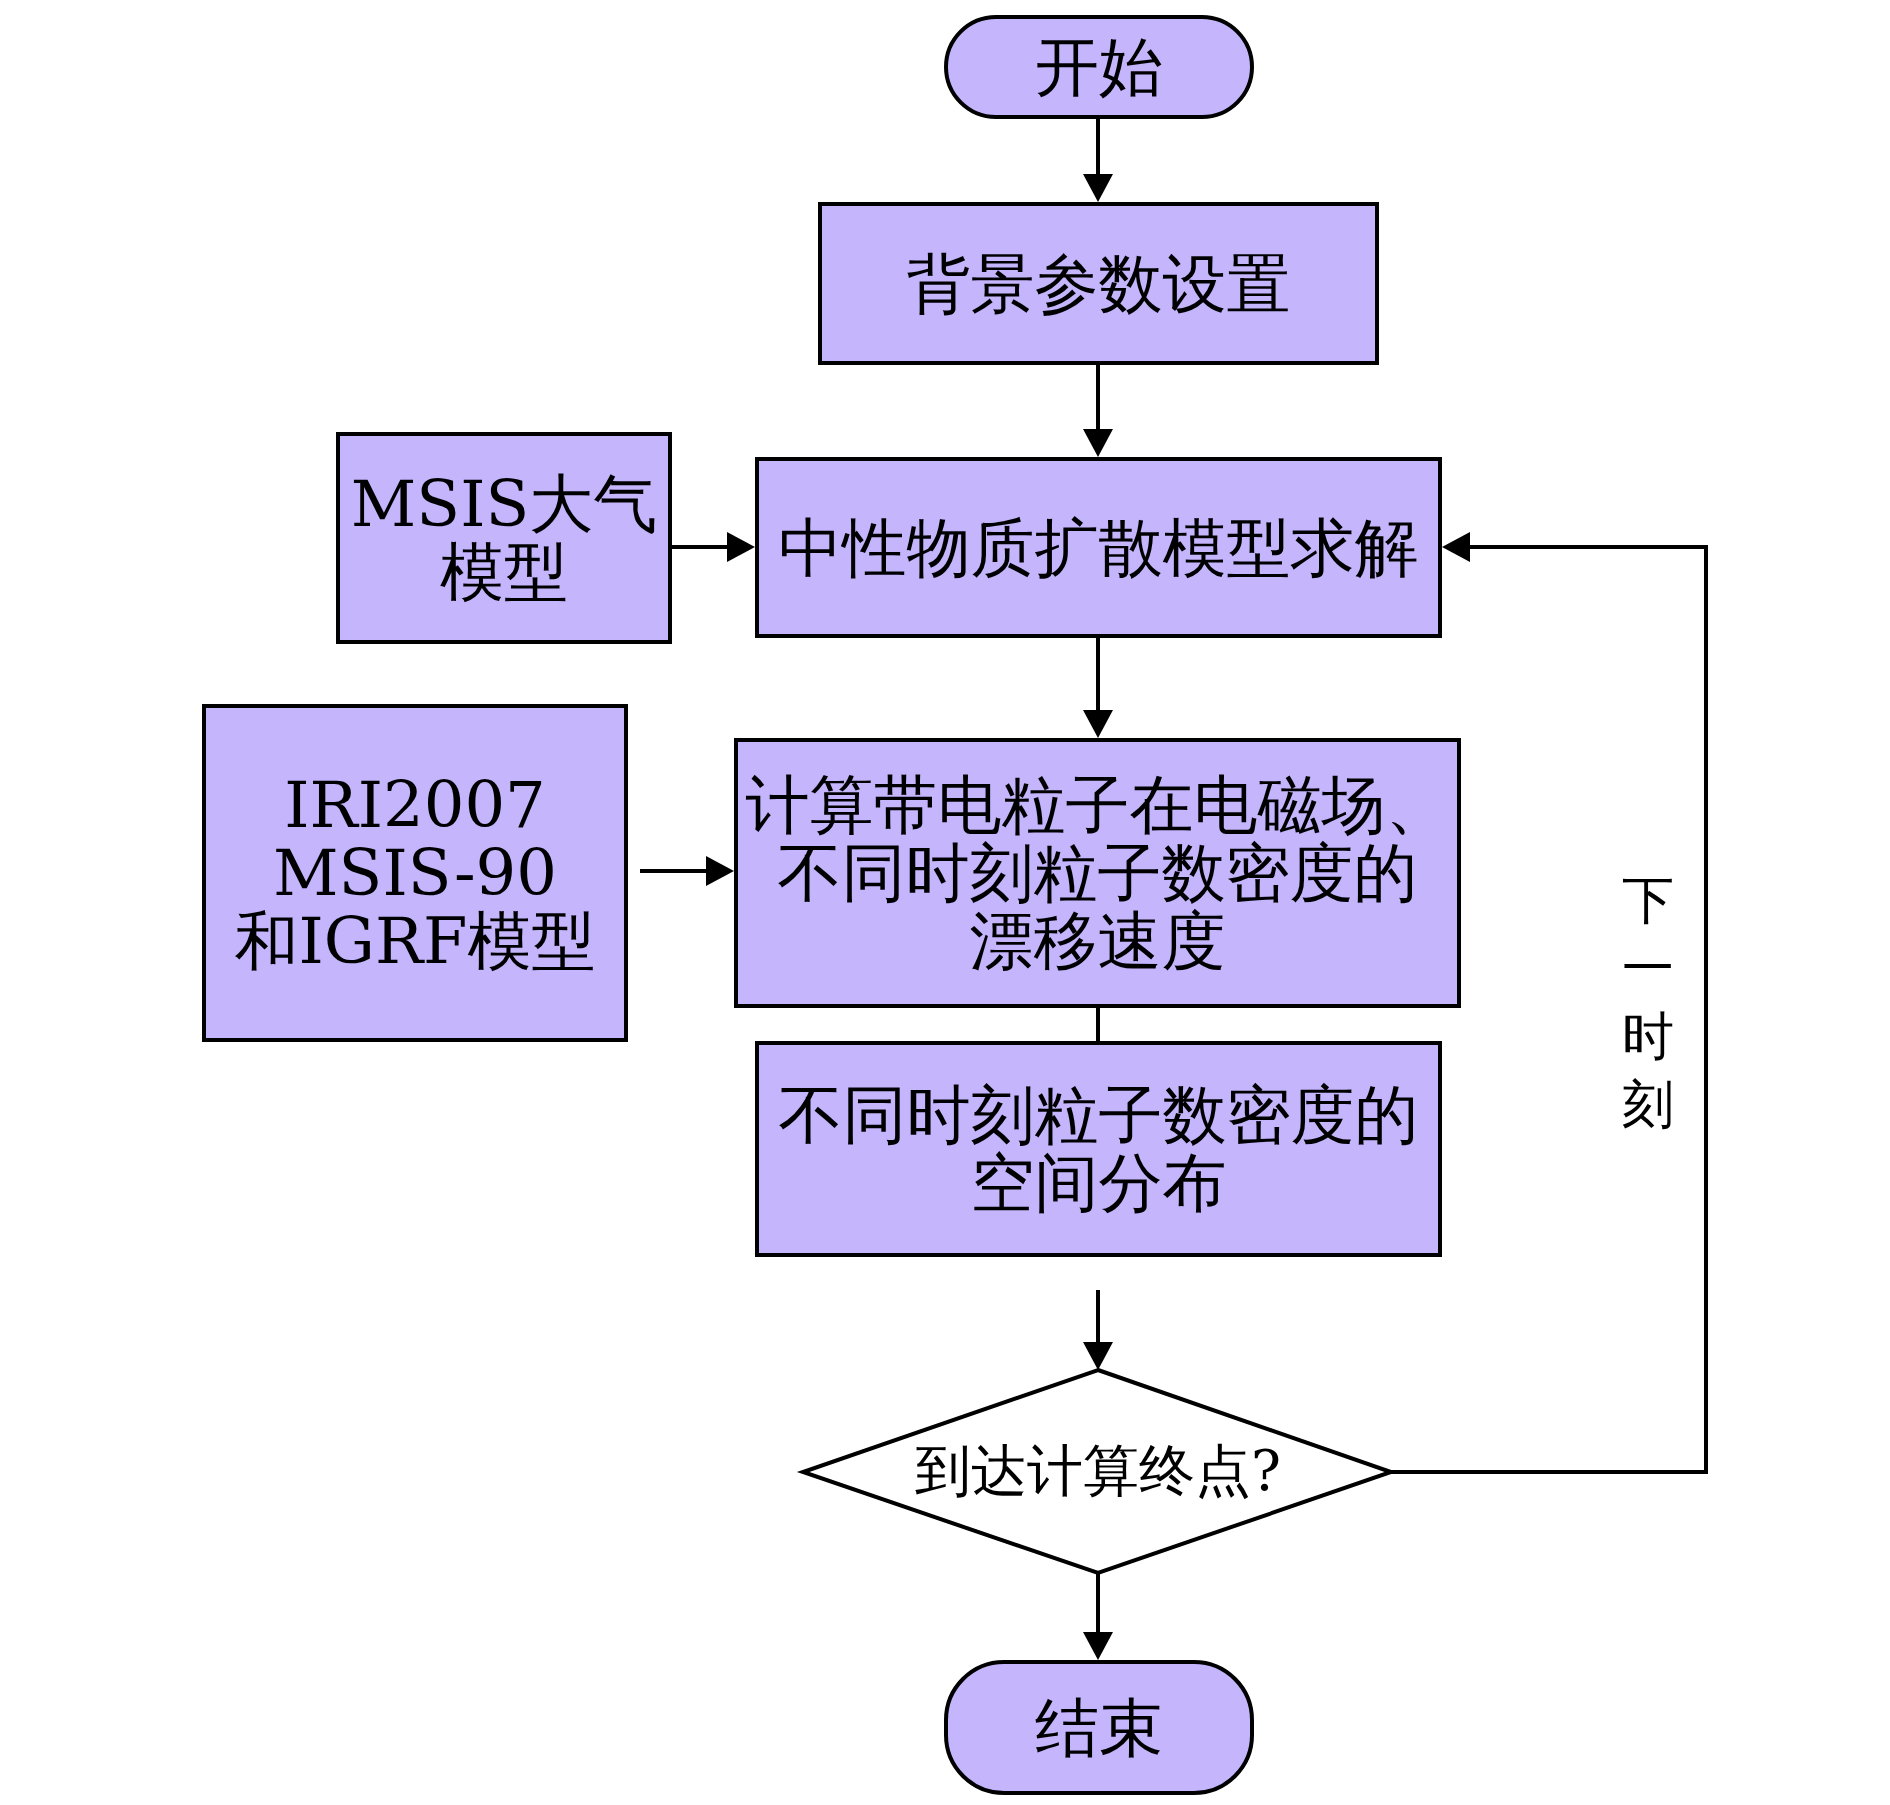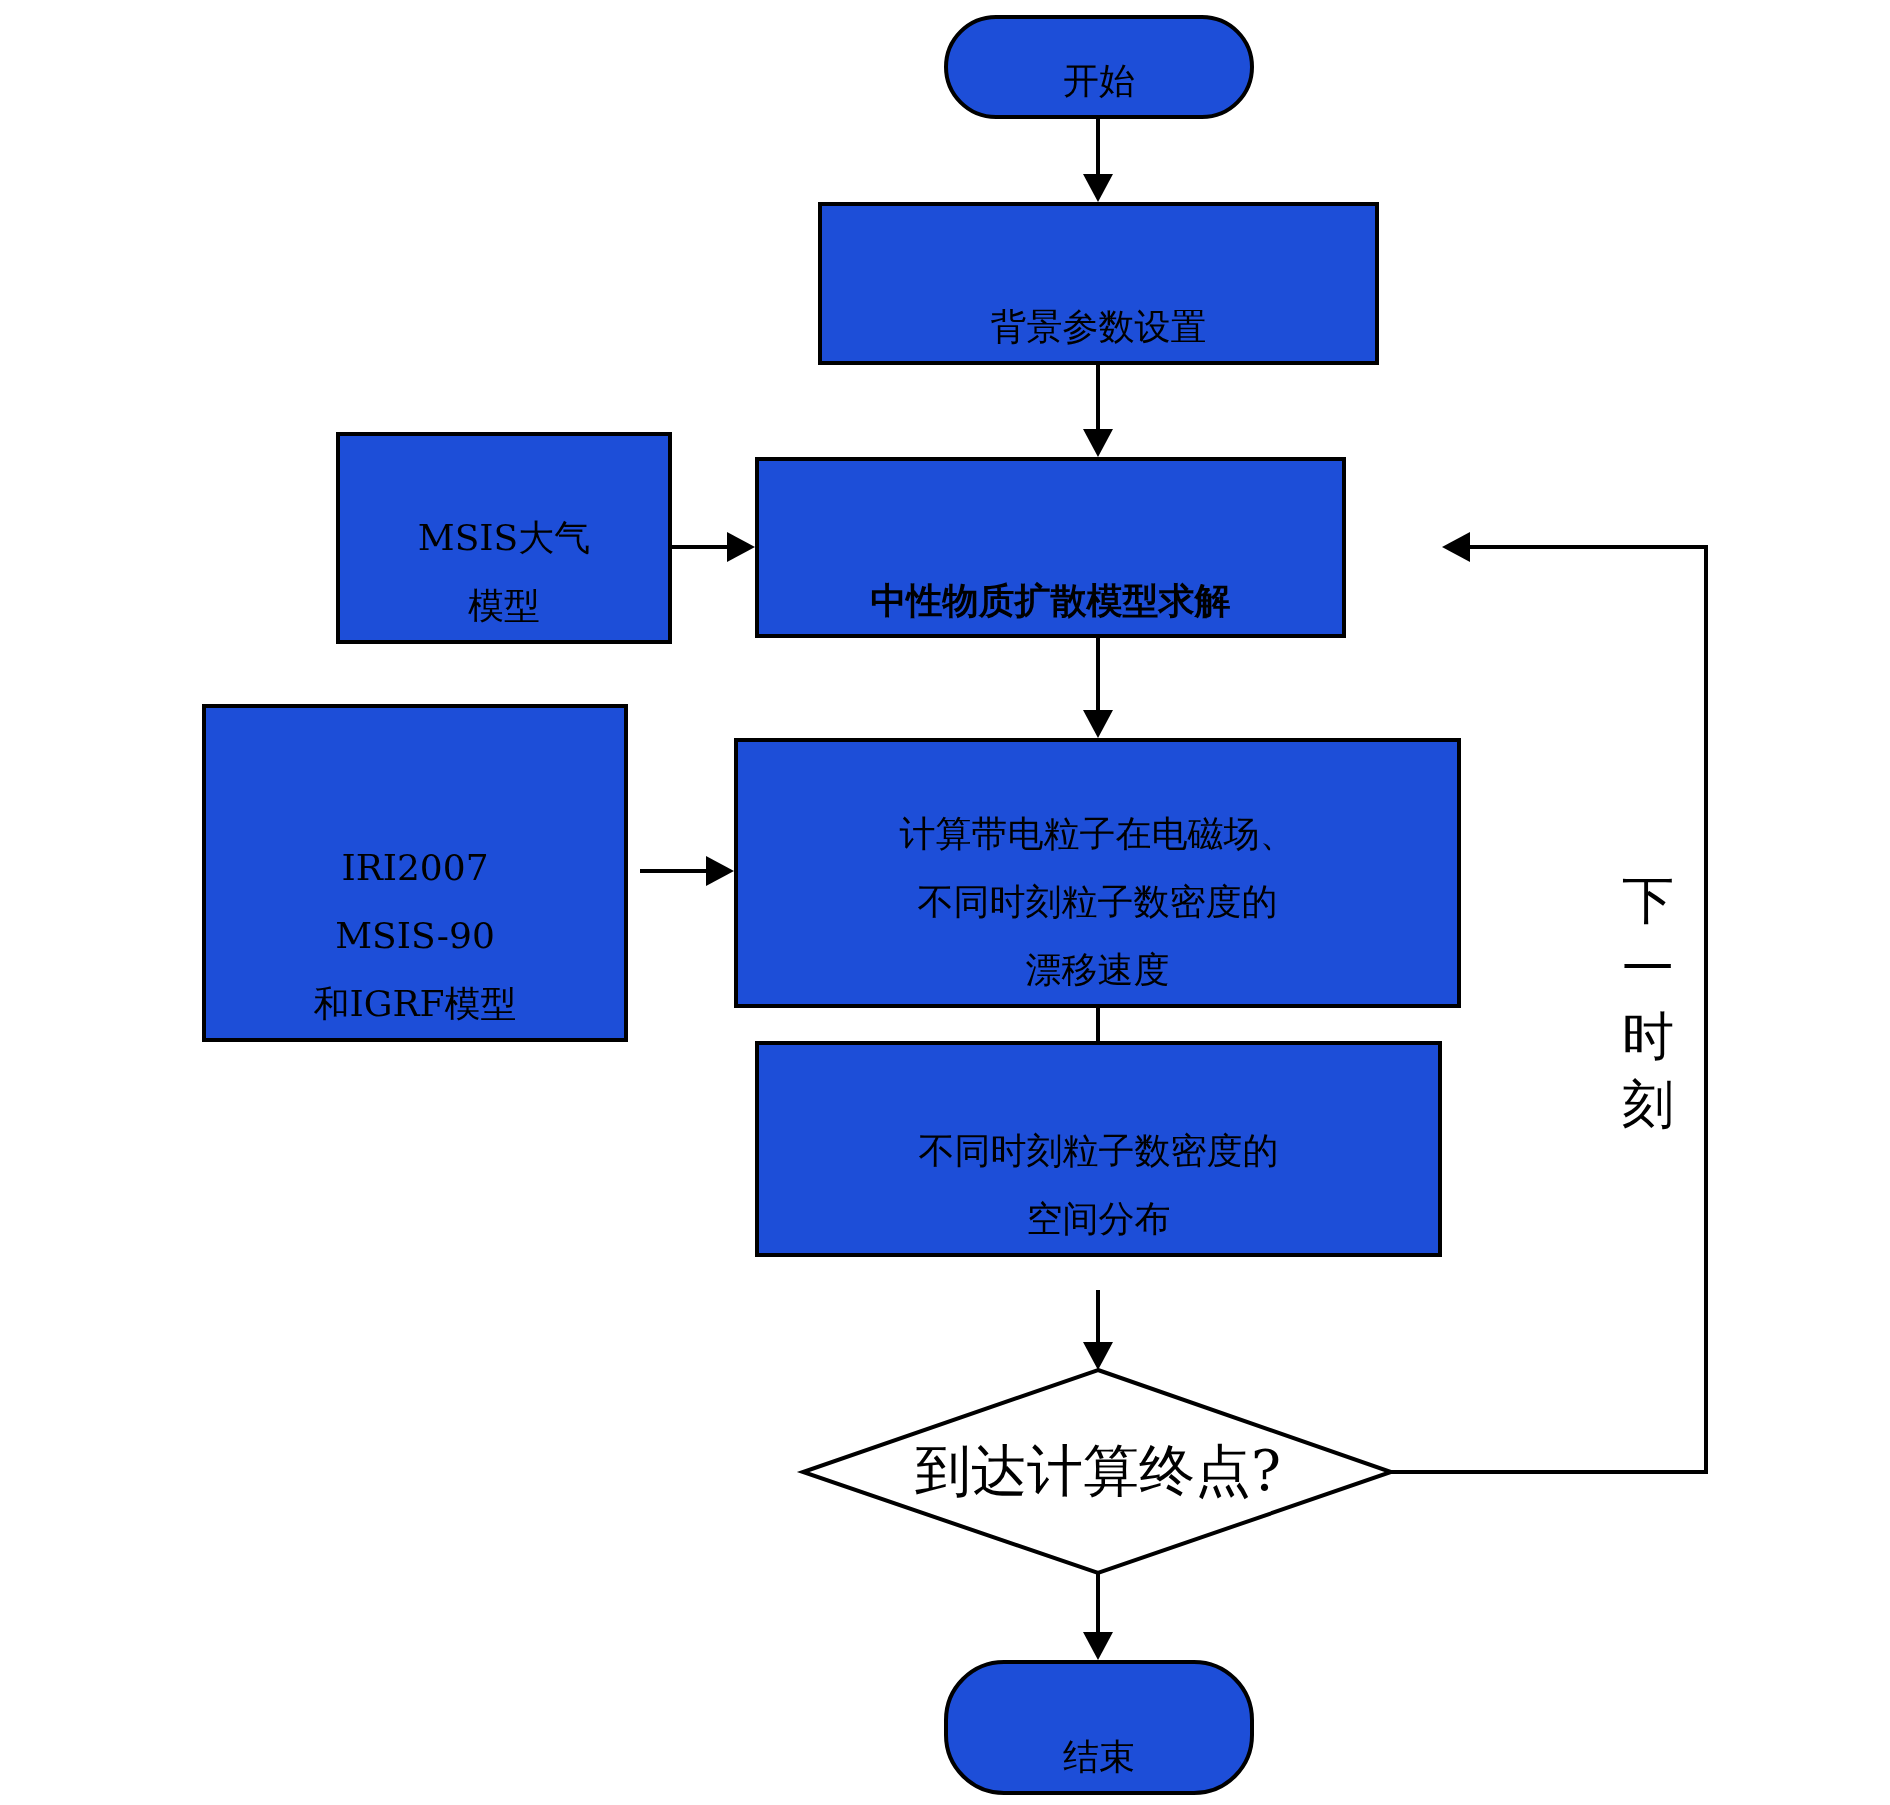--- a/index.html
+++ b/index.html
@@ -1,21 +1,21 @@
 <!DOCTYPE html>
 <html><head>
 <meta charset="utf-8">
 <style>
   html, body { margin:0; padding:0; background:#ffffff; }
   body { width:1890px; height:1805px; position:relative; overflow:hidden;
          font-family: "DejaVu Serif", "Liberation Serif", serif; color:#000; }
   svg.edges { position:absolute; left:0; top:0; }
-  .node { position:absolute; box-sizing:border-box; border:4px solid #000; background:#1d4ed8;
-          display:flex; align-items:flex-end; justify-content:center; text-align:center;
-          font-size:36px; line-height:68px; }
+  .node { position:absolute; box-sizing:border-box; border:4px solid #000; background:#c4b5fd;
+          display:flex; align-items:center; justify-content:center; text-align:center;
+          font-size:64px; line-height:68px; }
   .node .lbl { white-space:pre-line; }
   .oval { border-radius:60px; }
   .diamond-label { position:absolute; display:flex; align-items:center; justify-content:center;
           font-size:56px; }
   .vlabel { position:absolute; font-size:52px; line-height:68px; width:60px; text-align:center;
           white-space:pre-line; }
 </style>
 </head>
 <body>
 
@@ -56,21 +56,21 @@
 
 <div class="node" style="left:818px;top:202px;width:561px;height:163px;">
   <span class="lbl">背景参数设置</span>
 </div>
 
 <div class="node" style="left:336px;top:432px;width:336px;height:212px;">
   <span class="lbl">MSIS大气
 模型</span>
 </div>
 
-<div class="node" style="left:755px;top:457px;width:591px;height:181px;font-weight:bold;">
+<div class="node" style="left:755px;top:457px;width:687px;height:181px;">
   <span class="lbl">中性物质扩散模型求解</span>
 </div>
 
 <div class="node" style="left:202px;top:704px;width:426px;height:338px;">
   <span class="lbl">IRI2007
 MSIS-90
 和IGRF模型</span>
 </div>
 
 <div class="node" style="left:734px;top:738px;width:727px;height:270px;">

